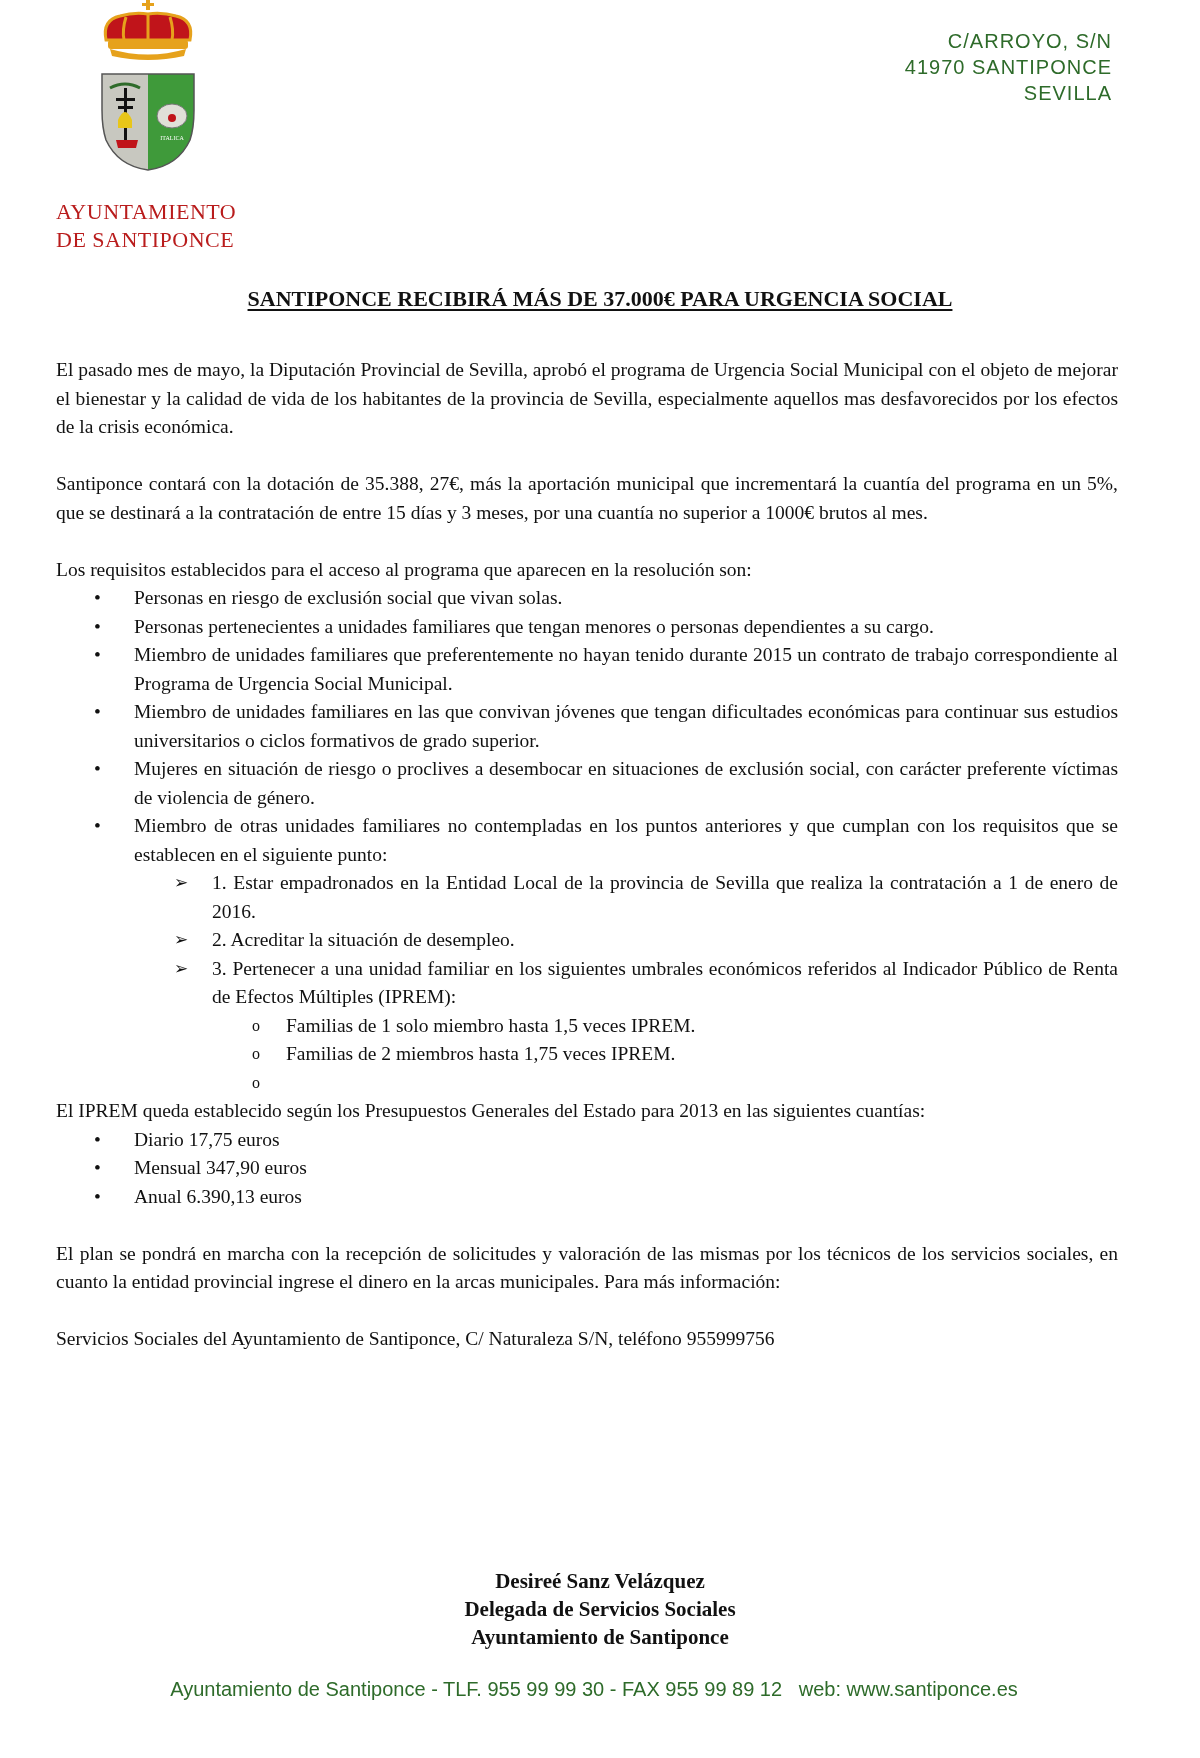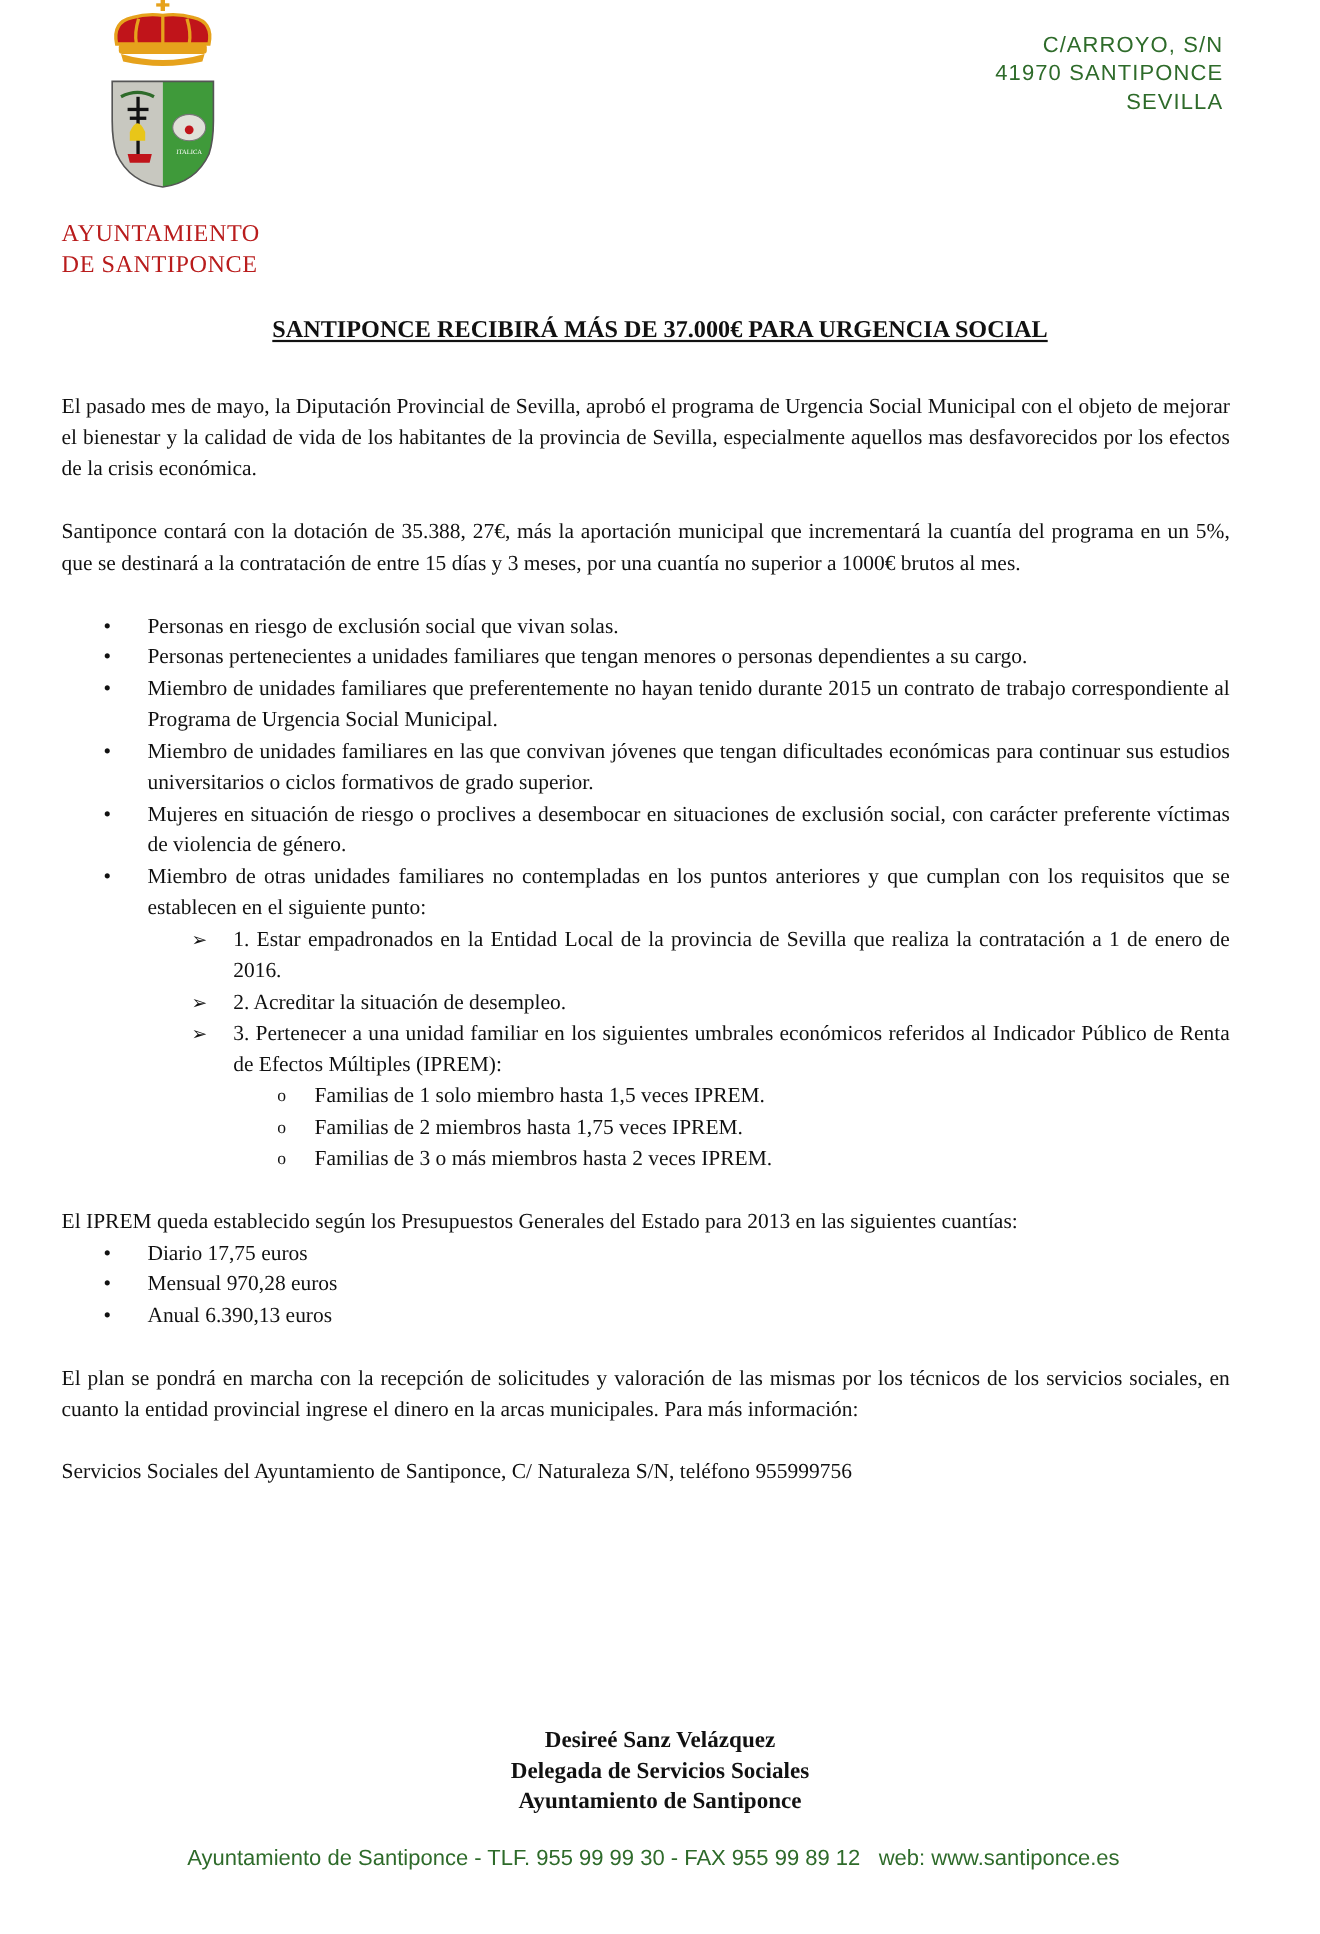--- a/index.html
+++ b/index.html
@@ -69,45 +69,46 @@
   <div>SEVILLA</div>
 </div>
 
 <div class="title">SANTIPONCE RECIBIRÁ MÁS DE 37.000€ PARA URGENCIA SOCIAL</div>
 
 <div class="body" style="top: 344px;">
   <p class="p">El pasado mes de mayo, la Diputación Provincial de Sevilla, aprobó el programa de Urgencia Social Municipal con el objeto de mejorar el bienestar y la calidad de vida de los habitantes de la provincia de Sevilla, especialmente aquellos mas desfavorecidos por los efectos de la crisis económica.</p>
   <div class="gap"></div>
   <p class="p">Santiponce contará con la dotación de 35.388, 27€, más la aportación municipal que incrementará la cuantía del programa en un 5%, que se destinará a la contratación de entre 15 días y 3 meses, por una cuantía no superior a 1000€ brutos al mes.</p>
   <div class="gap"></div>
+  <p class="p">Los requisitos establecidos para el acceso al programa que aparecen en la resolución son:</p>
   <ul class="l1">
     <li><span class="bul">•</span><span>Personas en riesgo de exclusión social que vivan solas.</span></li>
     <li><span class="bul">•</span><span>Personas pertenecientes a unidades familiares que tengan menores o personas dependientes a su cargo.</span></li>
     <li><span class="bul">•</span><span>Miembro de unidades familiares que preferentemente no hayan tenido durante 2015 un contrato de trabajo correspondiente al Programa de Urgencia Social Municipal.</span></li>
     <li><span class="bul">•</span><span>Miembro de unidades familiares en las que convivan jóvenes que tengan dificultades económicas para continuar sus estudios universitarios o ciclos formativos de grado superior.</span></li>
     <li><span class="bul">•</span><span>Mujeres en situación de riesgo o proclives a desembocar en situaciones de exclusión social, con carácter preferente víctimas de violencia de género.</span></li>
     <li><span class="bul">•</span><span>Miembro de otras unidades familiares no contempladas en los puntos anteriores y que cumplan con los requisitos que se establecen en el siguiente punto:</span>
       <ul class="l2">
         <li><span class="bul">➢</span><span>1. Estar empadronados en la Entidad Local de la provincia de Sevilla que realiza la contratación a 1 de enero de 2016.</span></li>
         <li><span class="bul">➢</span><span>2. Acreditar la situación de desempleo.</span></li>
         <li><span class="bul">➢</span><span>3. Pertenecer a una unidad familiar en los siguientes umbrales económicos referidos al Indicador Público de Renta de Efectos Múltiples (IPREM):</span>
           <ul class="l3">
             <li><span class="bul">o</span><span>Familias de 1 solo miembro hasta 1,5 veces IPREM.</span></li>
             <li><span class="bul">o</span><span>Familias de 2 miembros hasta 1,75 veces IPREM.</span></li>
-            <li><span class="bul">o</span><span>Familias de 3 o más miembros hasta 2 veces IPREM.</span></li>
+            <li><span class="bul">o</span></li>
           </ul>
         </li>
       </ul>
     </li>
   </ul>
   <div class="gap"></div>
   <p class="p">El IPREM queda establecido según los Presupuestos Generales del Estado para 2013 en las siguientes cuantías:</p>
   <ul class="l1">
     <li><span class="bul">•</span><span>Diario 17,75 euros</span></li>
-    <li><span class="bul">•</span><span>Mensual 970,28 euros</span></li>
+    <li><span class="bul">•</span><span>Mensual 347,90 euros</span></li>
     <li><span class="bul">•</span><span>Anual 6.390,13 euros</span></li>
   </ul>
   <div class="gap"></div>
   <p class="p">El plan se pondrá en marcha con la recepción de solicitudes y valoración de las mismas por los técnicos de los servicios sociales, en cuanto la entidad provincial ingrese el dinero en la arcas municipales. Para más información:</p>
   <div class="gap"></div>
   <p class="p">Servicios Sociales del Ayuntamiento de Santiponce, C/ Naturaleza S/N, teléfono 955999756</p>
 </div>
 
 <div class="sig">
   <div>Desireé Sanz Velázquez</div>

